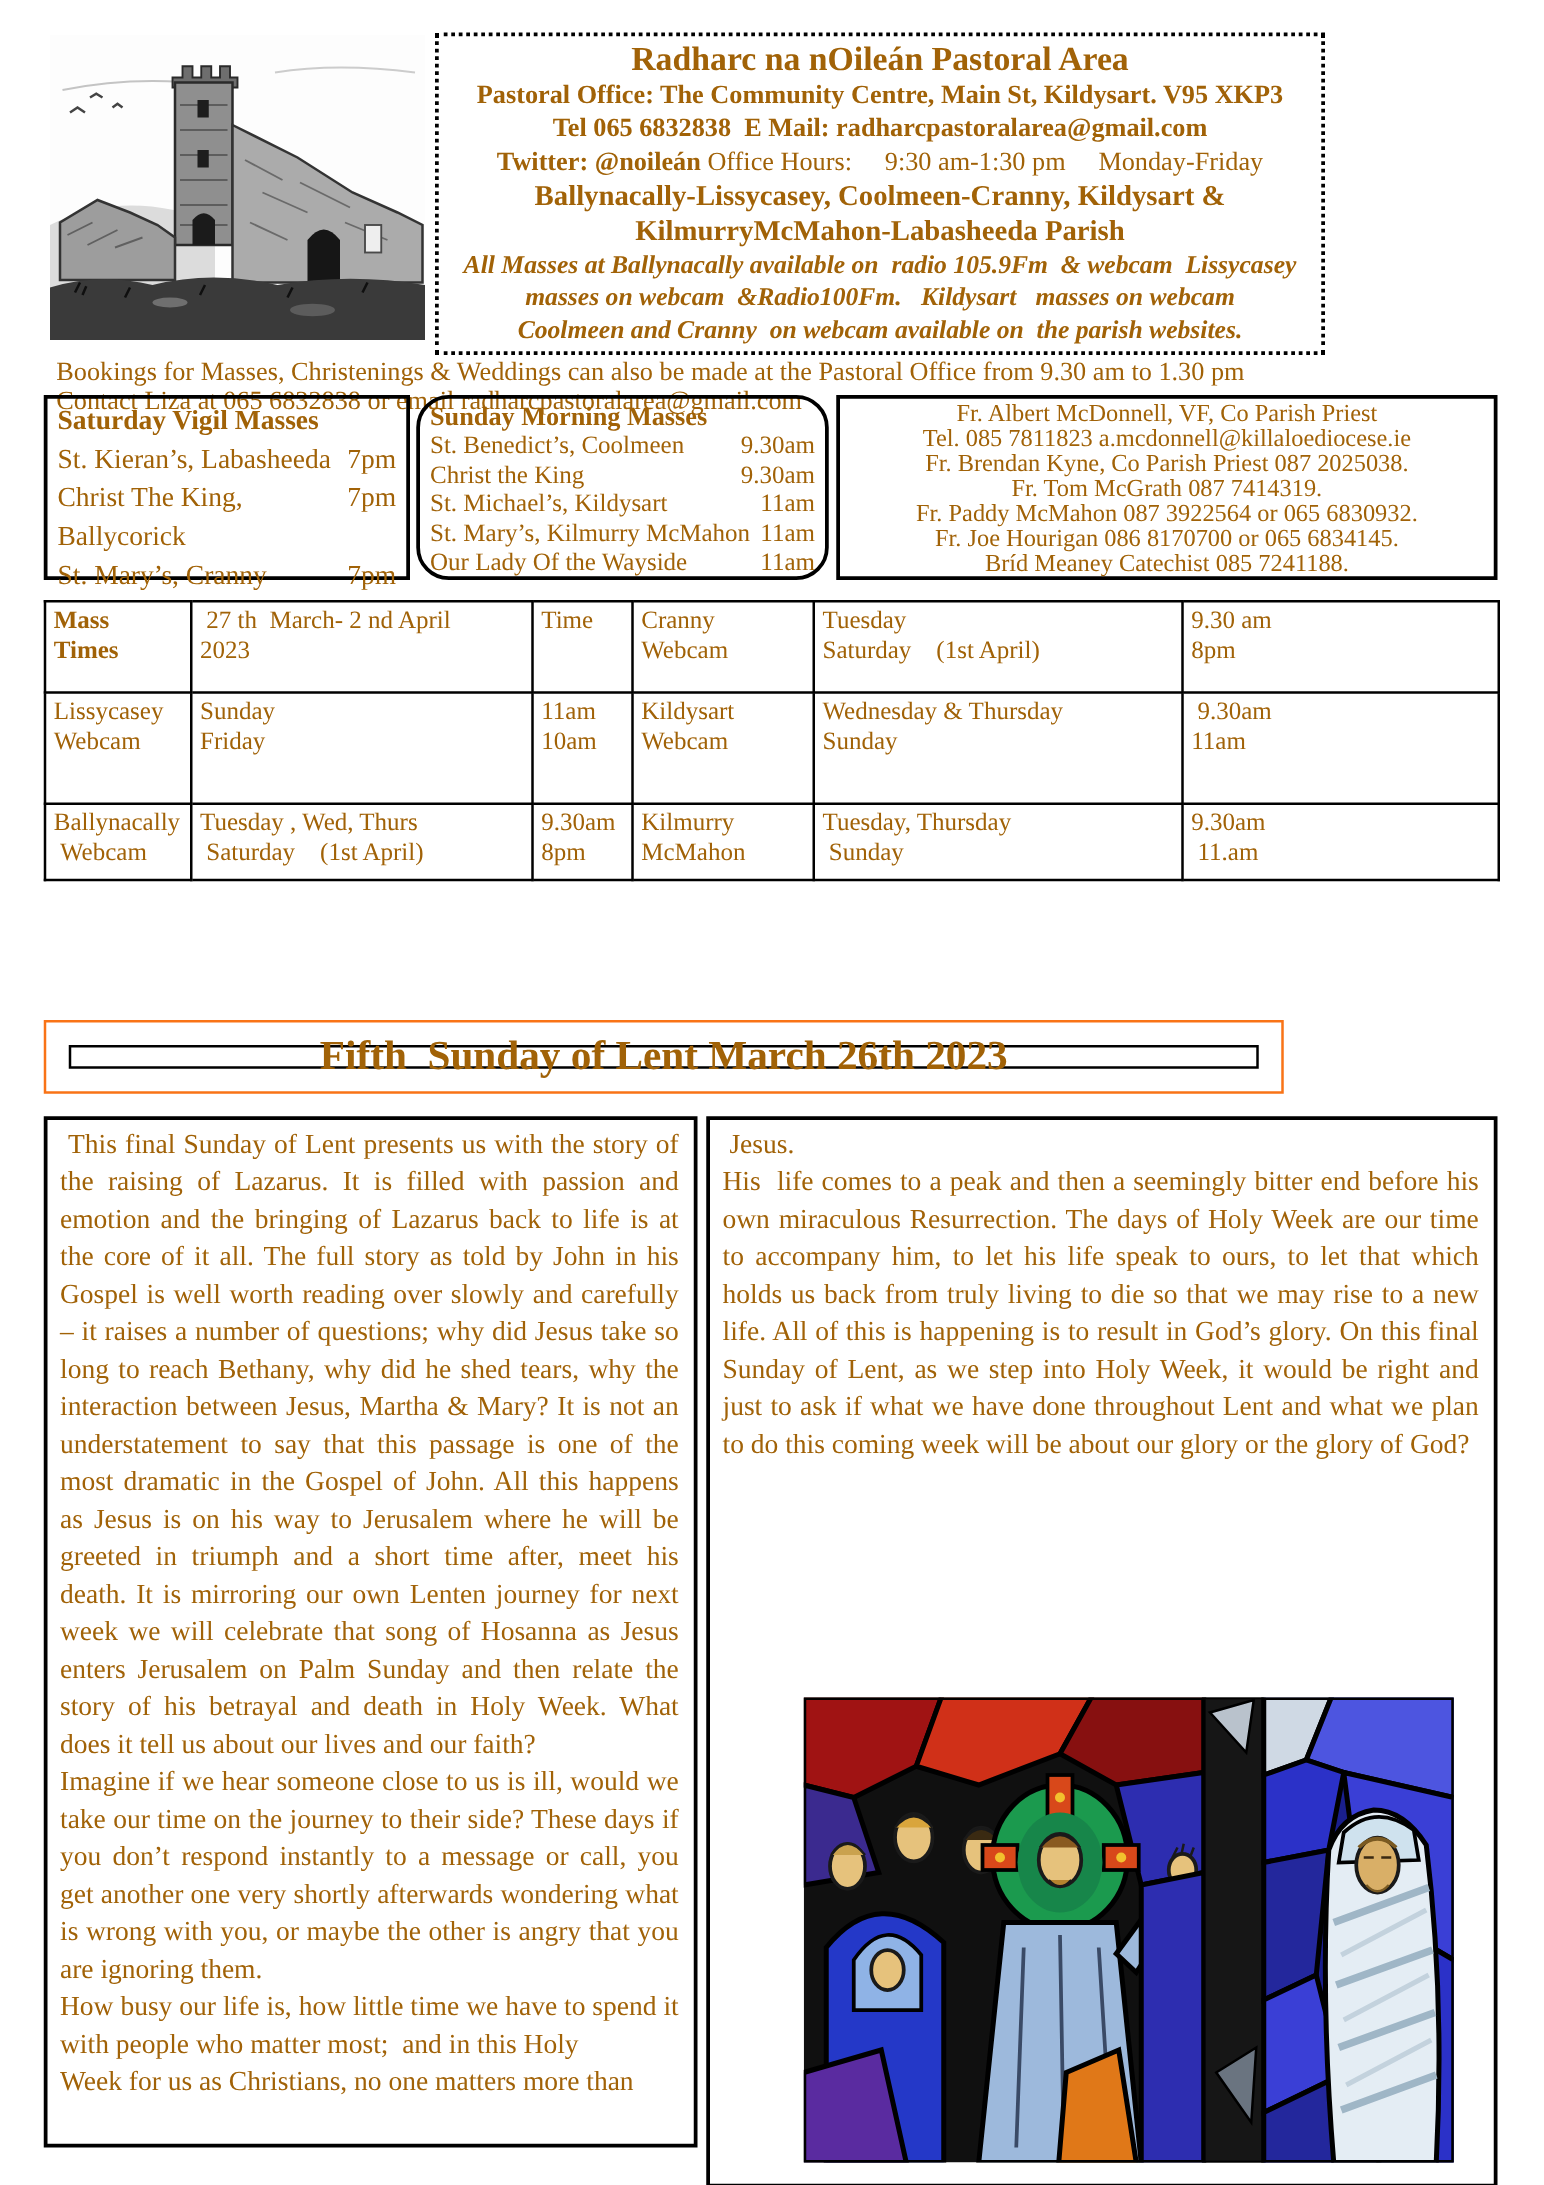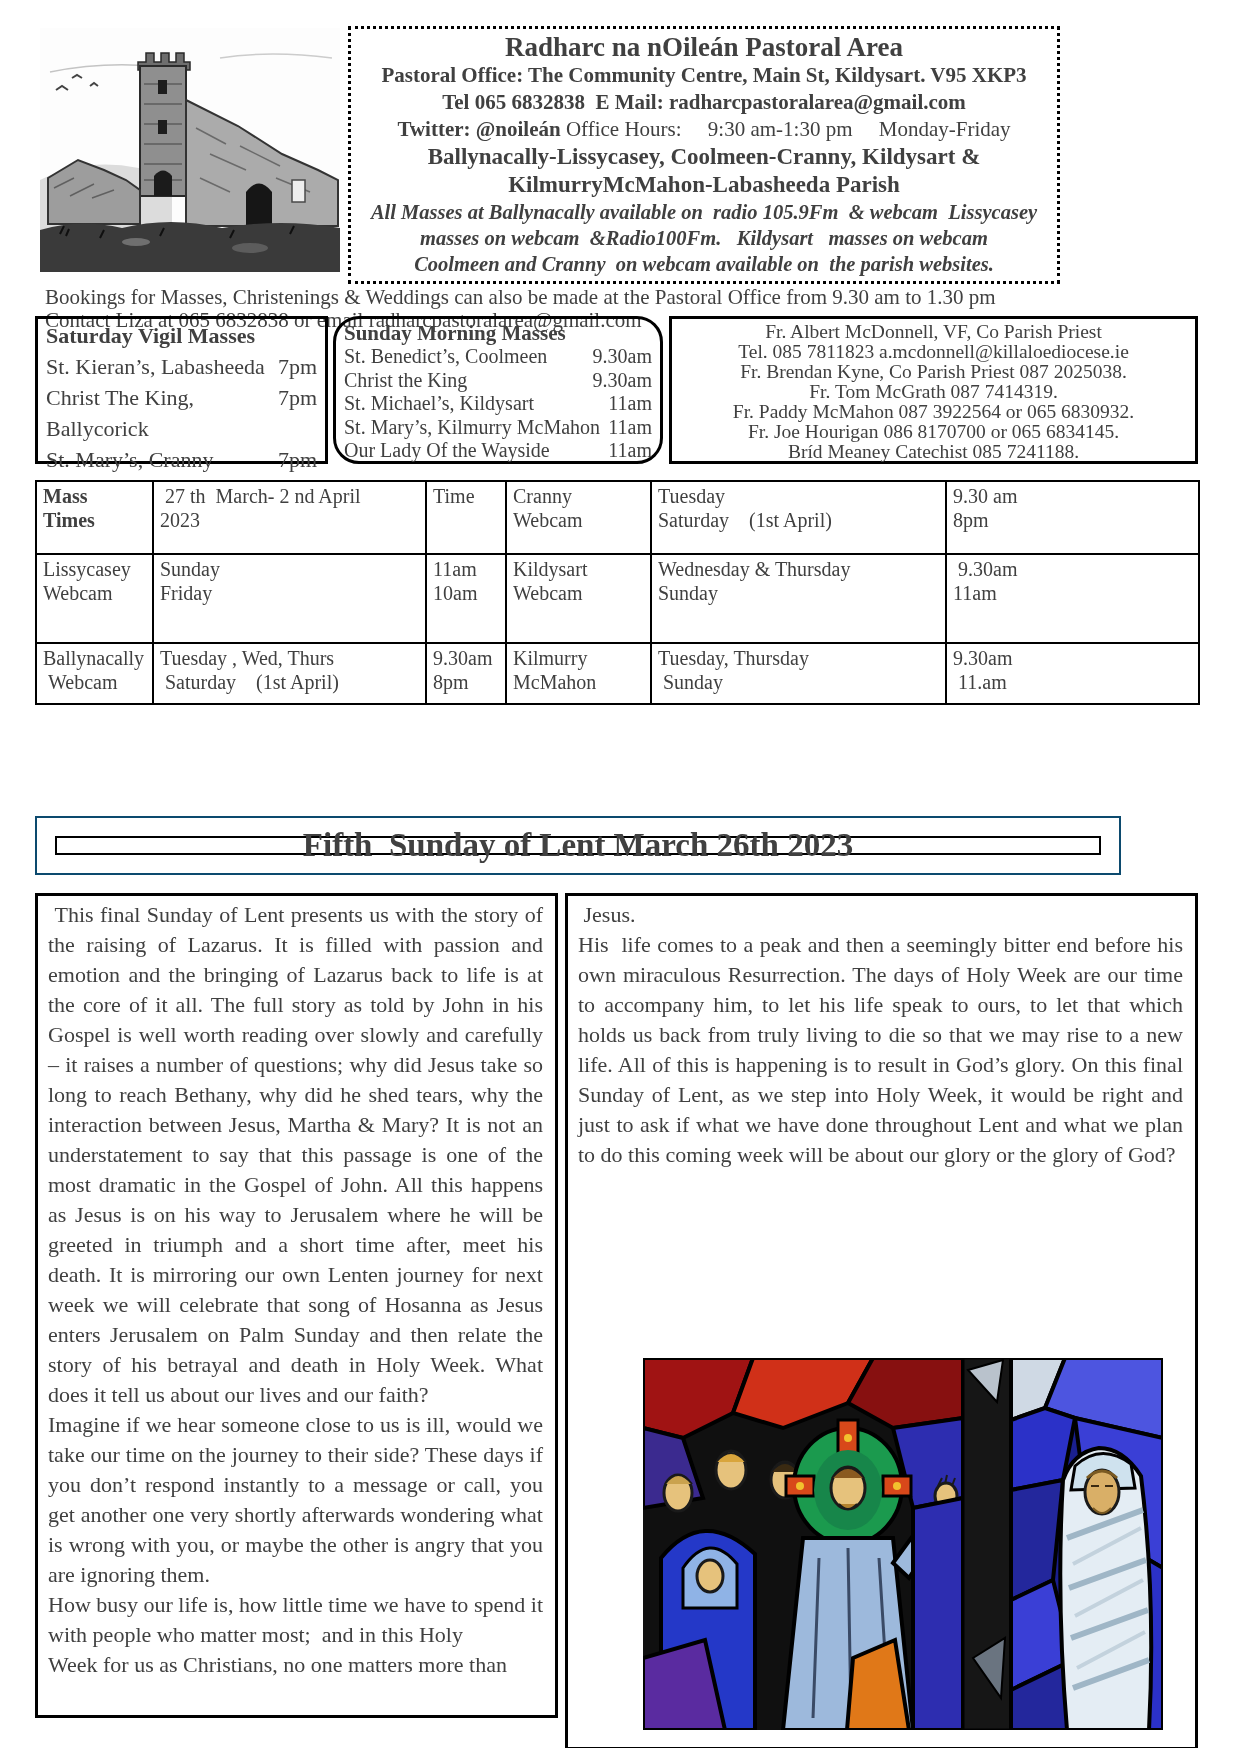--- a/index.html
+++ b/index.html
@@ -1,17 +1,17 @@
 <!DOCTYPE html>
 <html><head>
 <meta charset="utf-8">
 <style>
   html,body{margin:0;padding:0;background:#e8e8e8;}
   .page{position:relative;width:1235px;height:1748px;background:#ffffff;margin:0 auto;
-        font-family:"Liberation Serif","DejaVu Serif",serif;color:#404040;overflow:hidden;}
+        font-family:"Liberation Serif","DejaVu Serif",serif;color:#a16207;overflow:hidden;}
   .pre{white-space:pre-wrap;}
 
   
   .ruins{position:absolute;left:40px;top:28px;width:300px;height:244px;}
   .masthead{position:absolute;left:348px;top:26px;width:712px;height:258px;
             border:3px dotted #000;box-sizing:border-box;text-align:center;padding:3px 6px;}
   .m-title{font-size:27px;font-weight:bold;line-height:30px;}
   .m-line{font-size:21px;font-weight:bold;line-height:27px;}
   .m-twitter{font-size:21px;line-height:27px;}
   .m-twitter .b{font-weight:bold;}
@@ -33,21 +33,21 @@
 
   
   .masstable{position:absolute;left:35px;top:480px;}
   .masstable table{border-collapse:collapse;table-layout:fixed;width:1163px;}
   .masstable td{border:2px solid #000;vertical-align:top;font-size:20px;line-height:24px;
                 padding:2px 6px;white-space:pre-wrap;overflow:hidden;}
   .masstable .bold{font-weight:bold;}
   tr.r1{height:73px;} tr.r2{height:89px;} tr.r3{height:83px;} tr.r4{height:61px;}
 
   
-  .banner{position:absolute;left:35px;top:816px;width:1086px;height:59px;border:2px solid #0c4a6e;
+  .banner{position:absolute;left:35px;top:816px;width:992px;height:59px;border:2px solid #f97316;
           box-sizing:border-box;padding:18px;}
   .banner-inner{border:2px solid #000;height:100%;box-sizing:border-box;display:flex;
           align-items:center;justify-content:center;font-size:33px;font-weight:bold;}
 
   
   .colbox{position:absolute;top:880px;border:3px solid #000;box-sizing:border-box;margin-top:13px;}
   .leftcol{left:35px;width:523px;height:825px;padding:4px 12px 4px 10px;}
   .rightcol{left:565px;width:633px;height:857px;padding:4px 12px 4px 10px;}
   .colbox p{margin:0;font-size:22px;line-height:30px;text-align:justify;white-space:pre-wrap;}
   .glass{position:absolute;left:75px;top:462px;width:520px;height:372px;}

